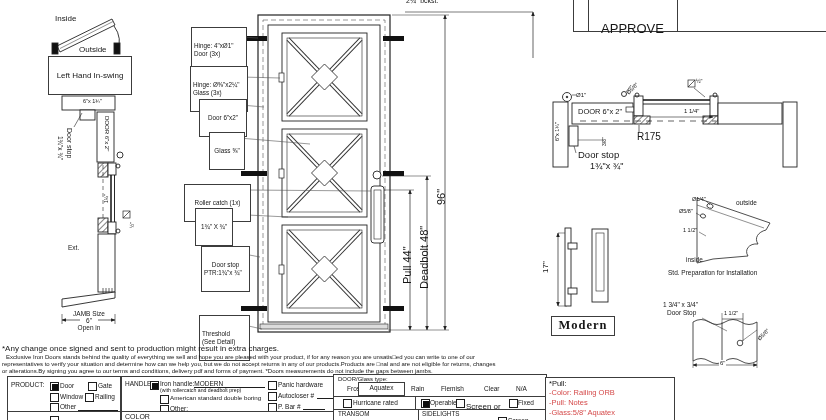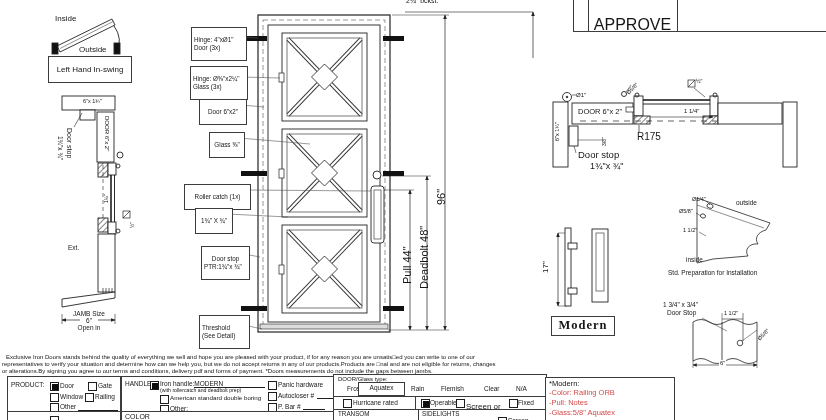--- a/index.html
+++ b/index.html
@@ -1,21 +1,21 @@
 <!DOCTYPE html>
 <html><head>
 <meta charset="utf-8">
 <style>
   html,body{margin:0;padding:0;background:#fff}
   #sheet{position:relative;width:826px;height:420px;background:#fff;overflow:hidden;
          font-family:"Liberation Sans",sans-serif;color:#161616}
   .t{position:absolute;white-space:nowrap;color:#161616;line-height:1.08;font-size:6.5px}
   .bx{position:absolute;background:#fff;border:1px solid #3c3c3c}
   .lb{position:absolute;background:#fff;border:1px solid #3c3c3c;font-size:6.3px;line-height:8px;
-      padding:8px 2px;color:#161616;white-space:nowrap}
+      padding:14px 2px;color:#161616;white-space:nowrap}
   .c{text-align:center}
   .cb{position:absolute;width:7px;height:7px;border:1px solid #1d1d1d;background:#fff}
   .cb.on::after{content:"";position:absolute;left:.5px;top:.5px;right:.5px;bottom:.5px;background:#0d0d0d}
   .r90{transform:rotate(90deg);transform-origin:0 0}
   .rn90{transform:rotate(-90deg);transform-origin:0 0}
   .rn45{transform:rotate(-45deg);transform-origin:0 0}
   .ul{position:absolute;border-bottom:1px solid #1d1d1d}
   .vline{position:absolute;border-left:1px solid #3c3c3c}
   .hline{position:absolute;border-top:1px solid #3c3c3c}
   .red{color:#d54a4a}
@@ -218,21 +218,21 @@
       <line x1="702" y1="318" x2="727" y2="331" stroke-width=".5"></line>
       <line x1="693" y1="361" x2="693" y2="368" stroke-width=".5"></line>
       <line x1="757" y1="361" x2="757" y2="368" stroke-width=".5"></line>
       <line x1="693" y1="365" x2="757" y2="365" stroke-width=".6" marker-start="url(#arr)" marker-end="url(#arr)"></line>
     </g>
   </svg>
 
   <div class="bx" style="left:573px;top:-3px;width:254px;height:33px">
     <div class="vline" style="left:14px;top:0;height:33px"></div>
     <div class="vline" style="left:103px;top:0;height:33px"></div>
-    <div class="t c" style="left:14px;top:18px;width:89px;font-size:16px">APPROVE</div>
+    <div class="t c" style="left:14px;top:24px;width:89px;font-size:13px">APPROVE</div>
   </div>
 
   <div class="t" style="left:55px;top:15px;font-size:8px">Inside</div>
   <div class="t" style="left:79px;top:46px;font-size:8px">Outside</div>
   <div class="lb c" style="left:48px;top:56px;width:78px;font-size:8px;line-height:9px">Left Hand In-swing</div>
 
   <div class="t" style="left:83px;top:99px;font-size:5.5px">6"x 1¾"</div>
   <div class="t r90" style="left:110px;top:116px;font-size:6px">DOOR 6"x 2"</div>
   <div class="t r90" style="left:73px;top:128px;font-size:7px">Door stop</div>
   <div class="t r90" style="left:64px;top:136px;font-size:6.5px">1¾"x ¾"</div>
@@ -288,20 +288,21 @@
 
   <div class="t rn90" style="left:542px;top:273px;font-size:8px">17"</div>
   <div class="bx c" style="left:551px;top:316px;width:62px;height:18px;font-family:'Liberation Serif',serif;font-weight:bold;font-size:12.5px;line-height:16px;letter-spacing:1px">Modern</div>
 
   <div class="t" style="left:663px;top:301px;font-size:6.5px">1 3/4" x 3/4"</div>
   <div class="t" style="left:667px;top:309px;font-size:6.5px">Door Stop</div>
   <div class="t" style="left:724px;top:311px;font-size:5.5px;background:#fff">1 1/2"</div>
   <div class="t rn45" style="left:757px;top:338px;font-size:5.5px">Ø5/8"</div>
   <div class="t" style="left:719px;top:360px;font-size:6px;background:#fff;padding:0 1px">6"</div>
 
+  <div class="t" style="left:2px;top:344.5px;font-size:8px">*Any change once signed and sent to production might result in extra charges.</div>
   <div class="t" style="left:6px;top:354px;font-size:6px">Exclusive Iron Doors stands behind the quality of everything we sell and hope you are pleased with your product, if for any reason you are unsatis□ed you can write to one of our</div>
   <div class="t" style="left:2px;top:361px;font-size:6px">representatives to verify your situation and determine how can we help you, but we do not accept returns in any of our products.Products are □nal and are not eligible for returns, changes</div>
   <div class="t" style="left:2px;top:367.5px;font-size:6px">or alterations.By signing you agree to our terms and conditions, delivery pdf and forms of payment. *Doors measurements do not include the gaps between jambs.</div>
 
   <div class="bx" style="left:7px;top:376px;width:112px;height:35px">
     <div class="t" style="left:3px;top:4px">PRODUCT:</div>
     <span class="cb on" style="left:42px;top:5px"></span>
     <div class="t" style="left:52px;top:5px">Door</div>
     <span class="cb" style="left:80px;top:5px"></span>
     <div class="t" style="left:90px;top:5px">Gate</div>
@@ -364,19 +365,19 @@
     <div class="t" style="left:184px;top:24px">Fixed</div>
     <div class="hline" style="left:0;top:34px;width:212px"></div>
     <div class="t" style="left:4px;top:36px;font-size:6.3px">TRANSOM</div>
     <div class="vline" style="left:84px;top:34px;height:13px"></div>
     <div class="t" style="left:88px;top:36px;font-size:6.3px">SIDELIGHTS</div>
     <span class="cb" style="left:164px;top:42px"></span>
     <div class="t" style="left:174px;top:42px">Screen</div>
   </div>
 
   <div class="bx" style="left:545px;top:377px;width:128px;height:44px">
-    <div class="t" style="left:3px;top:2px;font-size:7.5px">*Modern:</div>
+    <div class="t" style="left:3px;top:2px;font-size:7.5px">*Pull:</div>
     <div class="t red" style="left:3px;top:11px;font-size:7.5px">-Color: Railing ORB</div>
     <div class="t red" style="left:3px;top:21px;font-size:7.5px">-Pull: Notes</div>
     <div class="t red" style="left:3px;top:31px;font-size:7.5px">-Glass:5/8"  Aquatex</div>
   </div>
 
 </div>
 
 </body></html>

